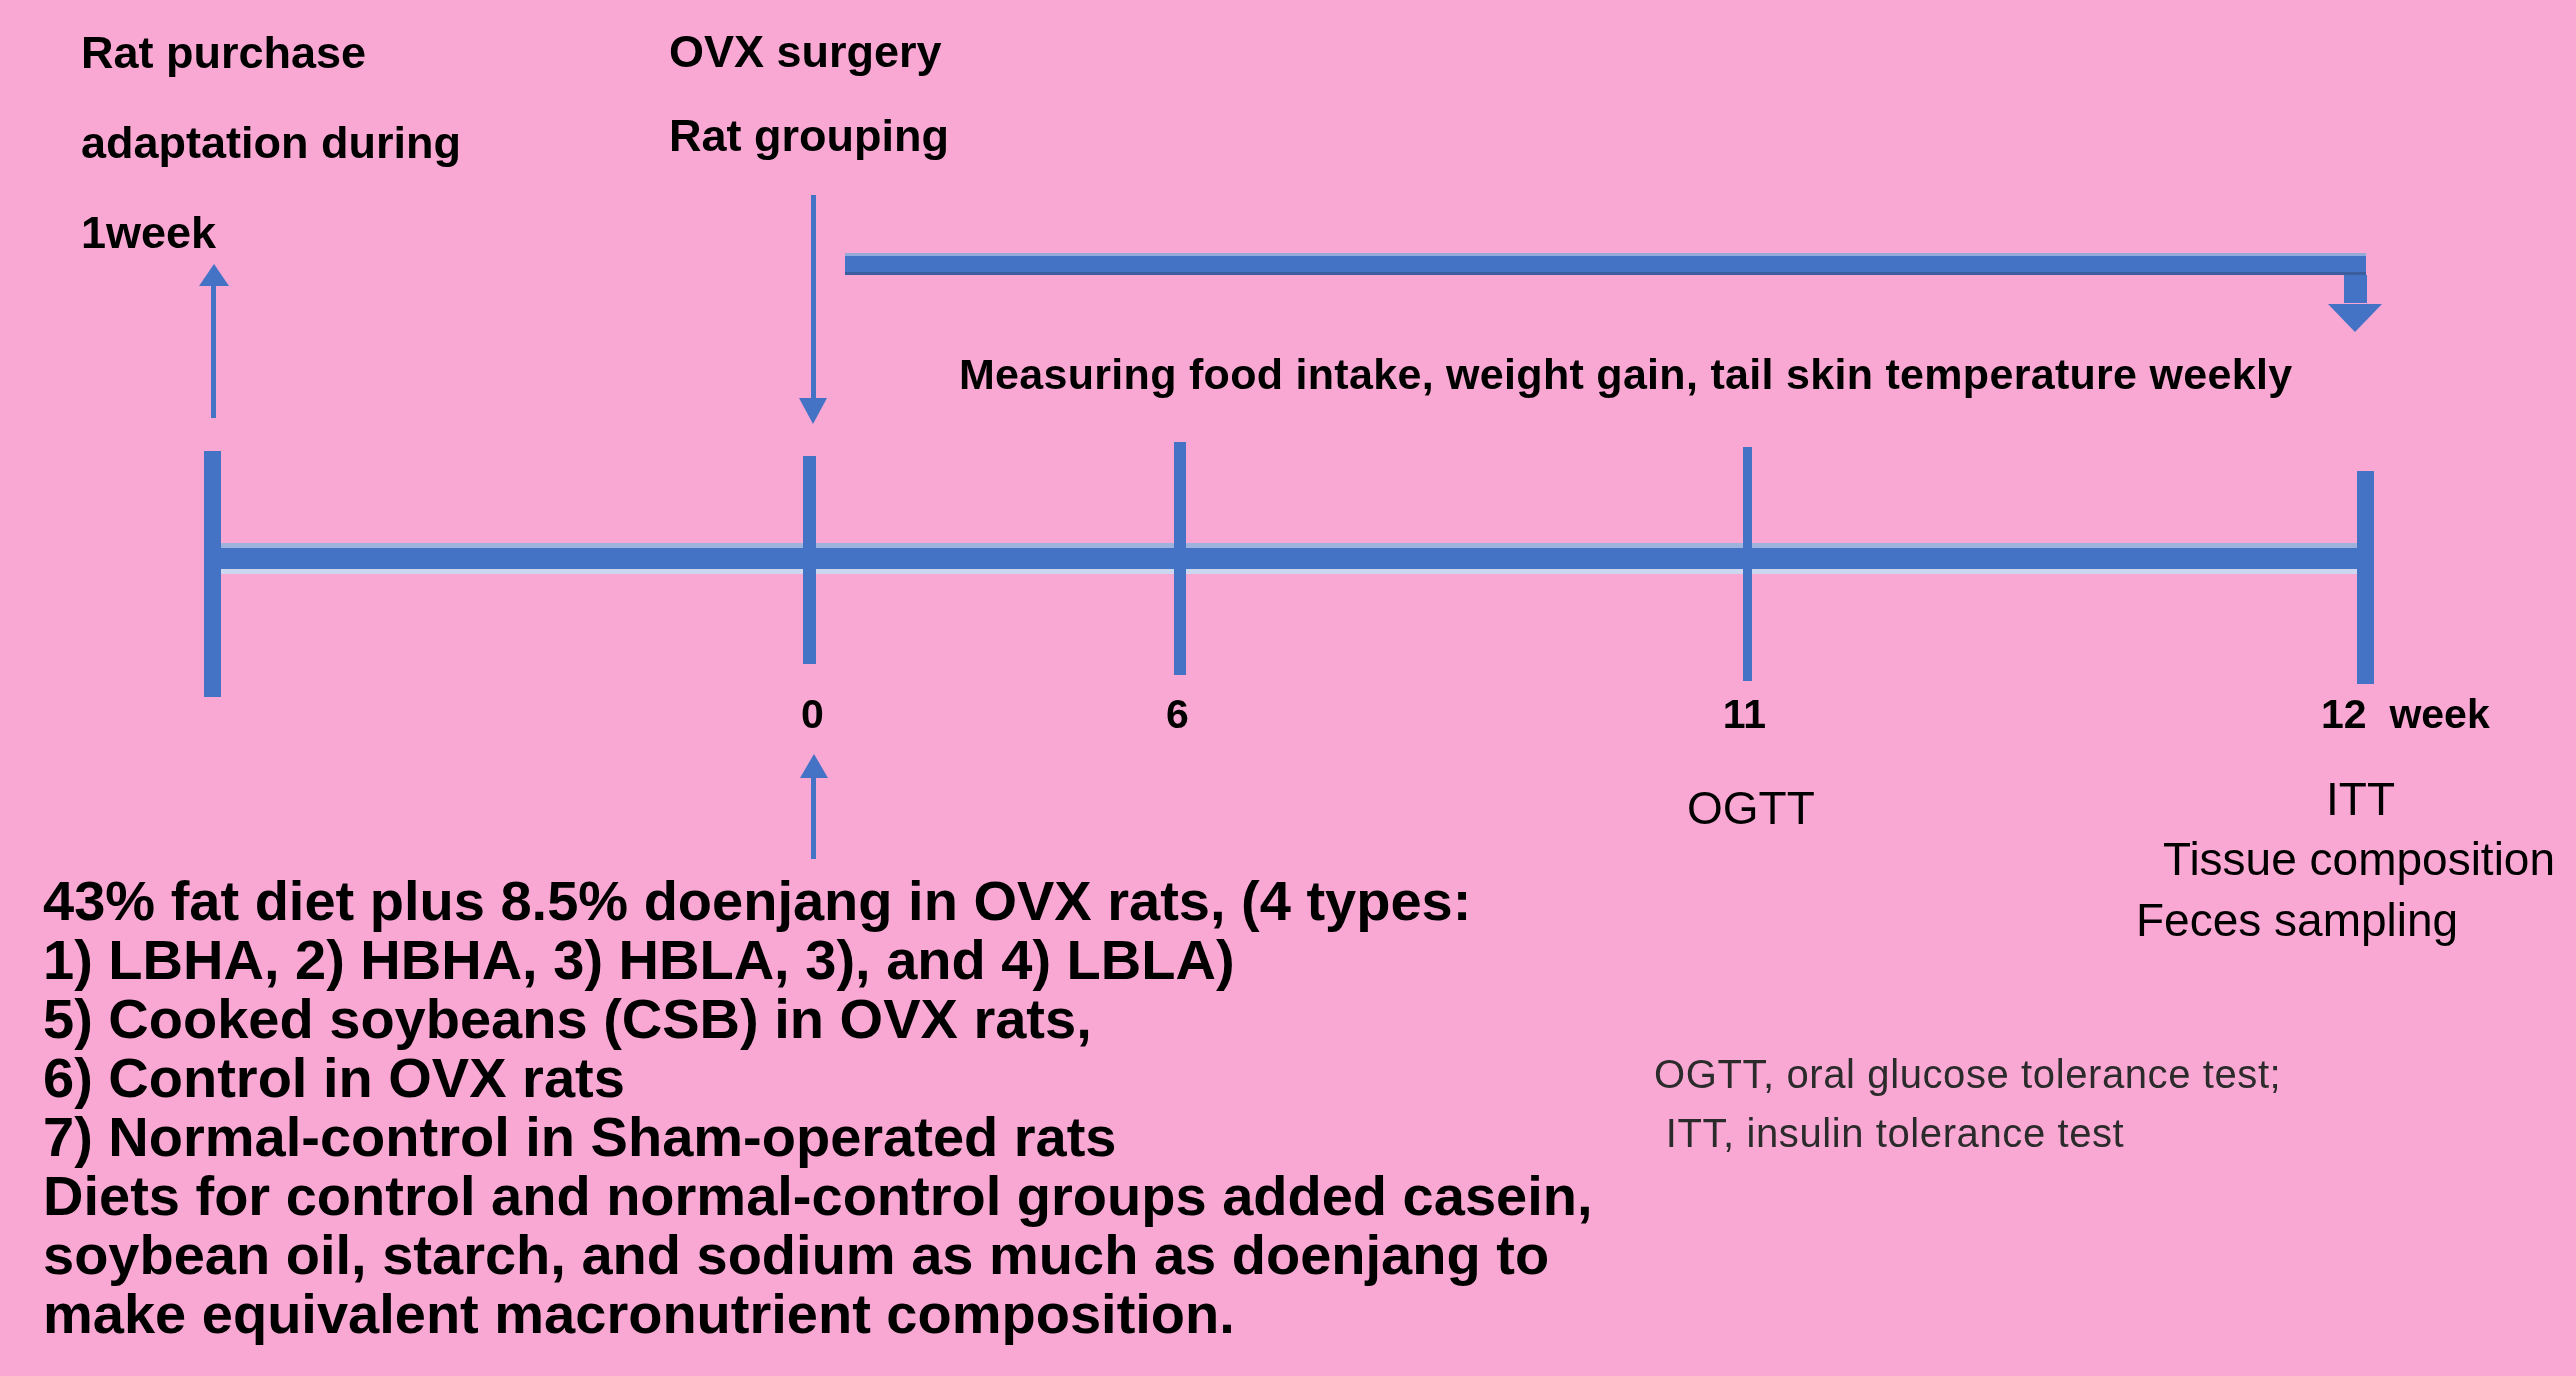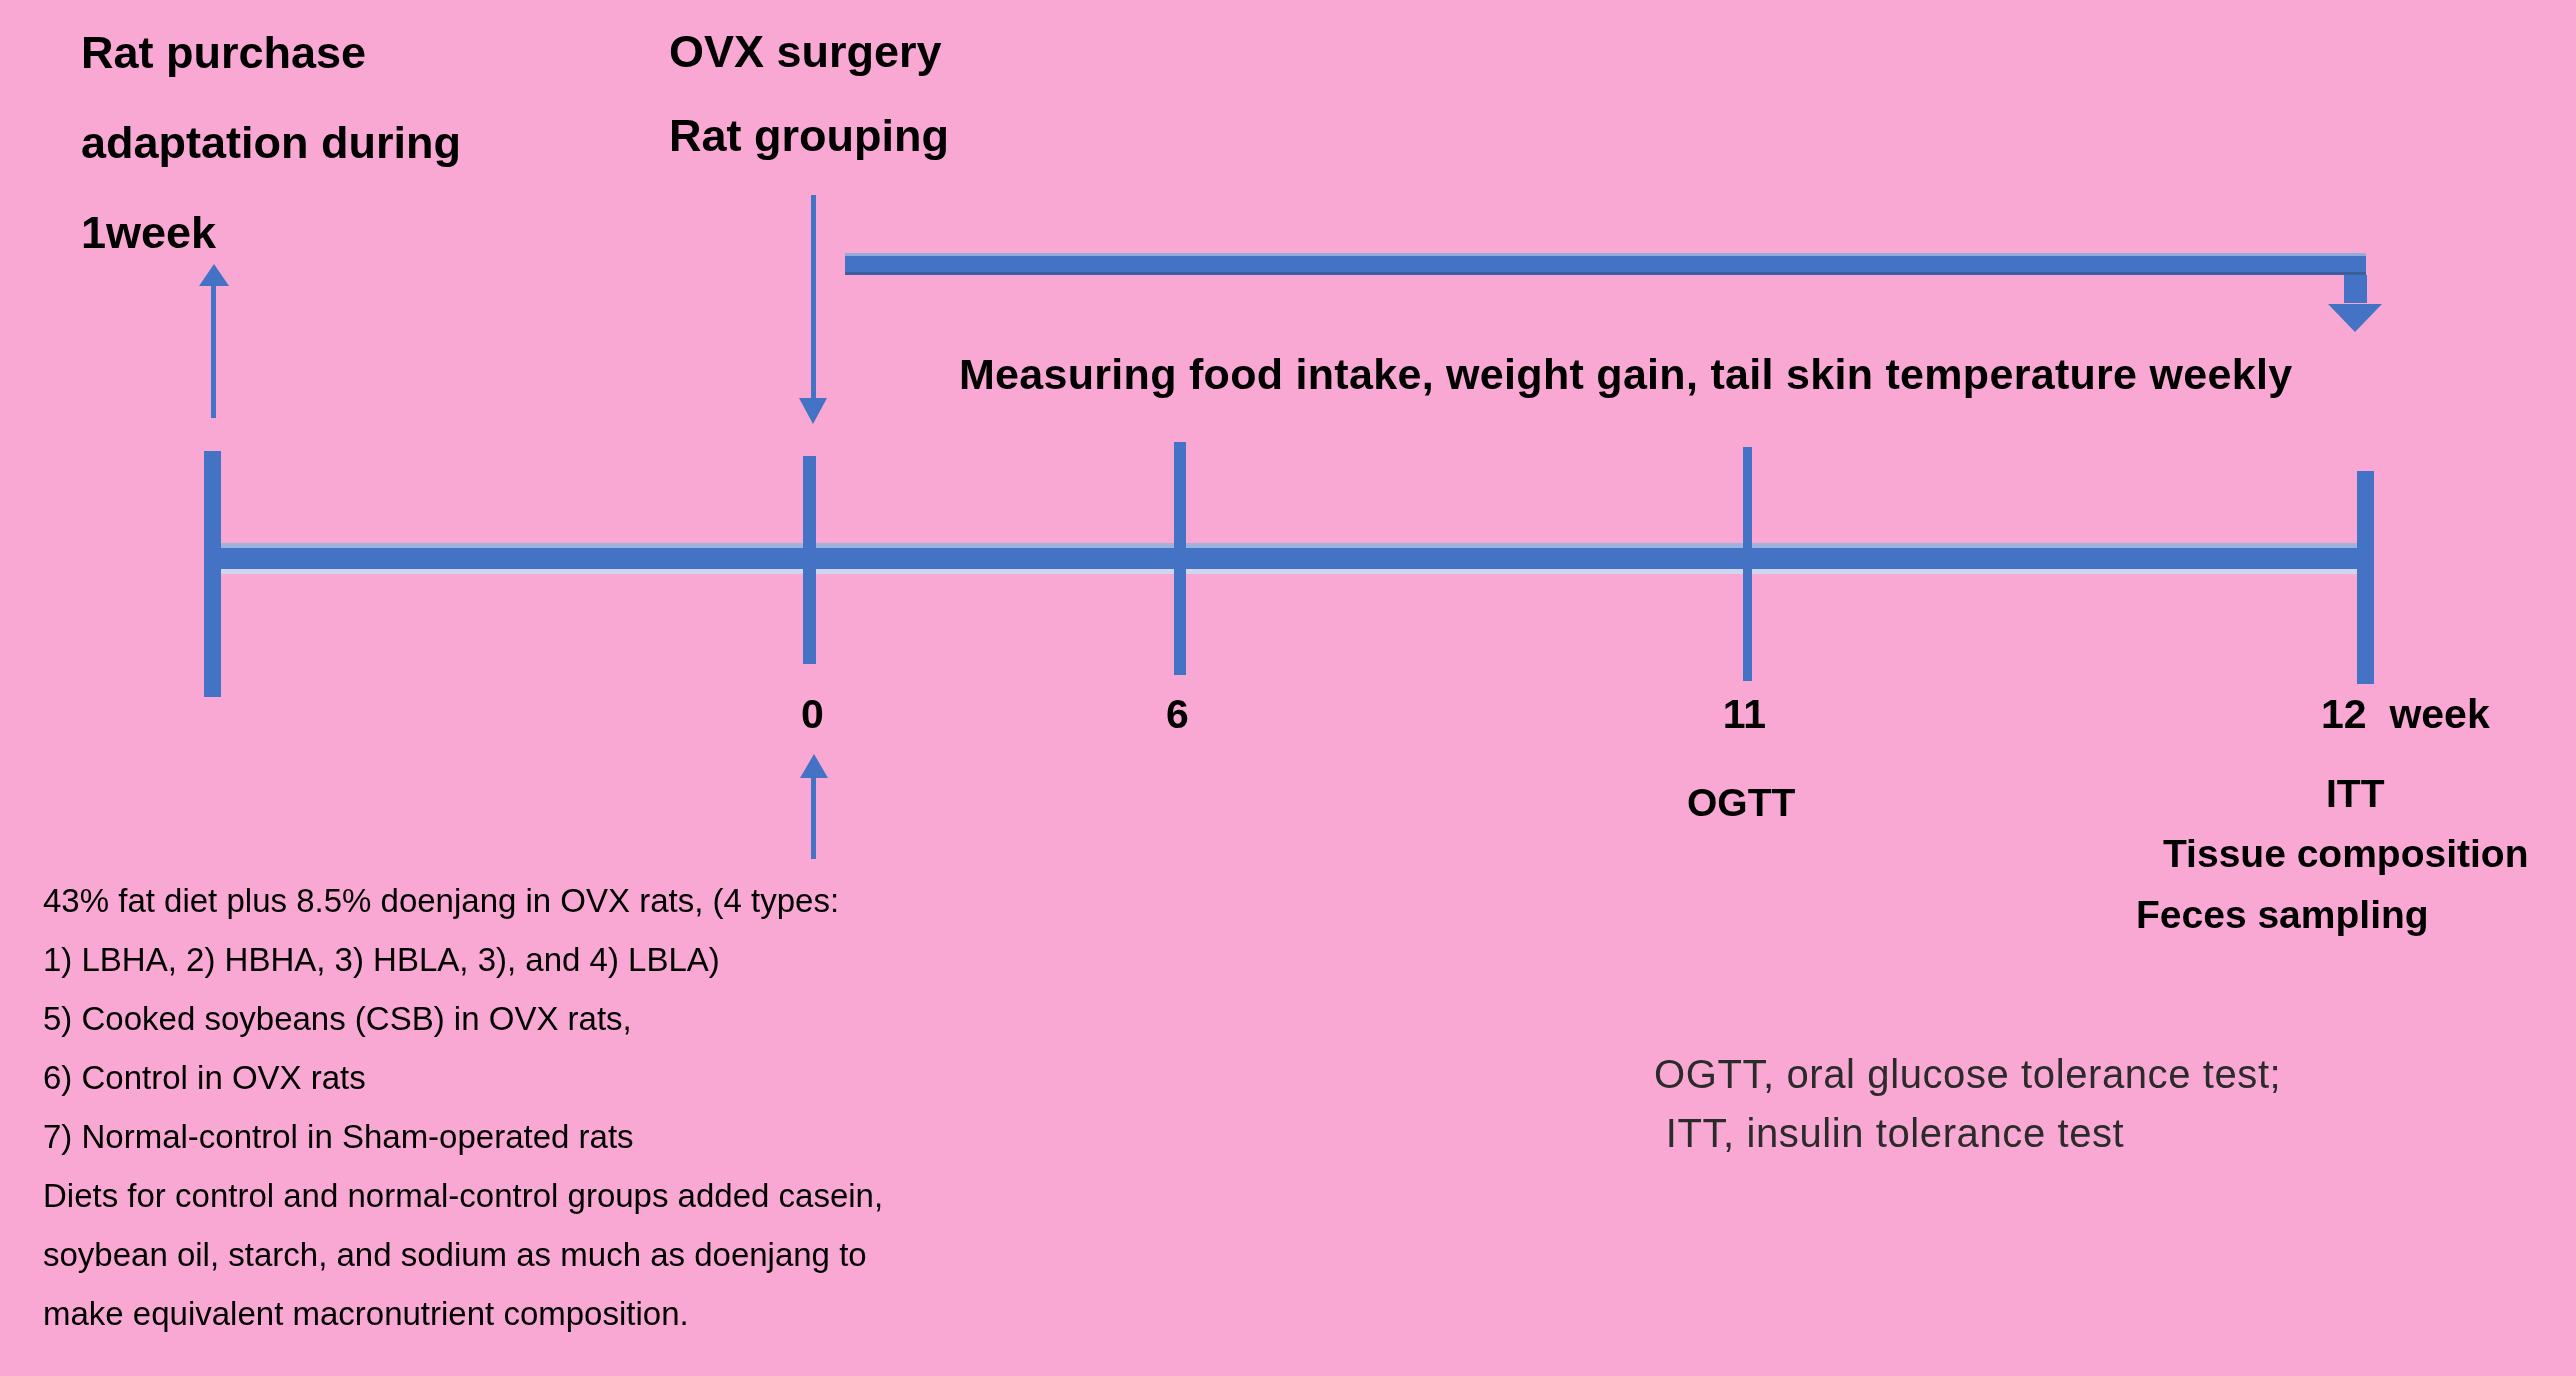--- a/index.html
+++ b/index.html
@@ -6,22 +6,22 @@
   *{box-sizing:border-box}
   .canvas{position:relative;width:2576px;height:1376px;background:#f9a8d4;overflow:hidden;
           font-family:"Liberation Sans","DejaVu Sans",sans-serif;color:var(--text-black,#000)}
   .abs{position:absolute}
   .t{white-space:pre}
   
   .note{font-size:45px;font-weight:700;line-height:90px}
   .note.surgery{line-height:84px}
   .measuring{font-size:43px;font-weight:700;letter-spacing:0.3px}
   .weeklabel{font-size:41px;font-weight:700;width:103px;text-align:center}
-  .event{font-size:39px;font-weight:700}
-  .diet{font-size:33px;font-weight:400;line-height:59px}
+  .event{font-size:46px;font-weight:400}
+  .diet{font-size:56px;font-weight:700;line-height:59px}
   .legend{font-size:40px;font-weight:400;line-height:59px;color:var(--legend-gray,#2B2B2B);letter-spacing:0.6px}
   
   .tl-bar{left:205px;top:543px;width:2160px;height:31px;background:var(--figure-blue,#4472C4);
           border-top:5.2px solid var(--bar-edge-top,#9DB3DE);
           border-bottom:5.2px solid var(--bar-edge-bottom,#CDD7F0)}
   .tick{background:var(--figure-blue,#4472C4)}
   
   .m-bar{left:845px;top:253px;width:1521px;height:22px;background:var(--figure-blue,#4472C4);
          border-top:3.2px solid var(--arrow-edge-top,#92ABDB);
          border-bottom:3.2px solid var(--arrow-edge-bottom,#3C5E9E)}

